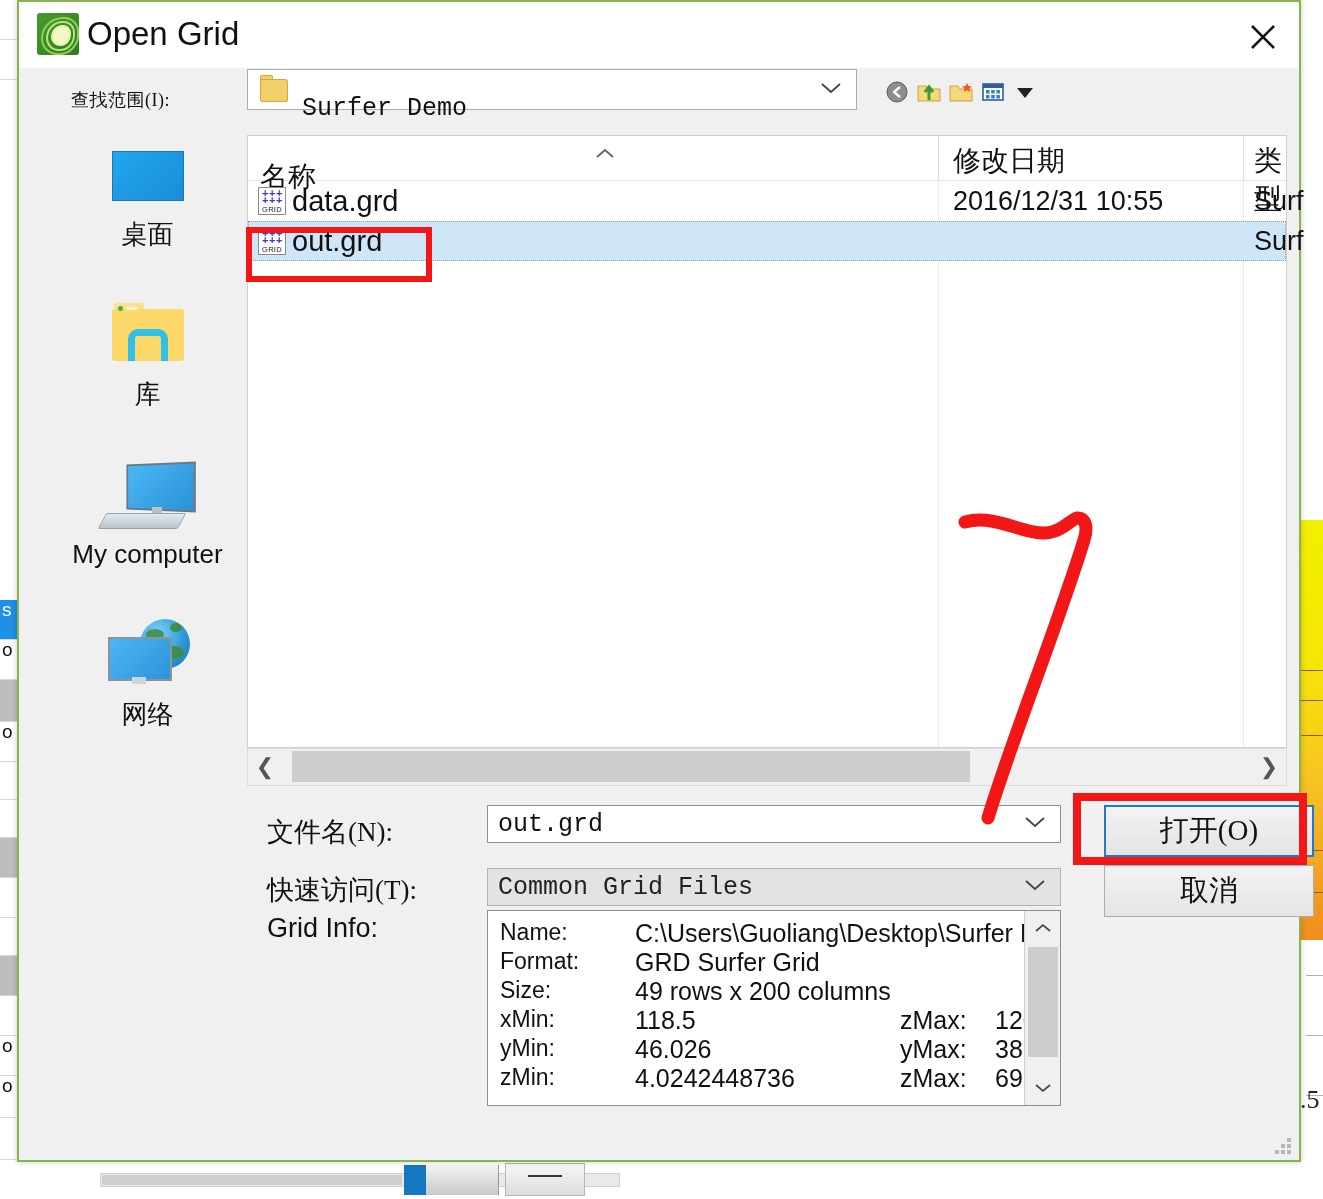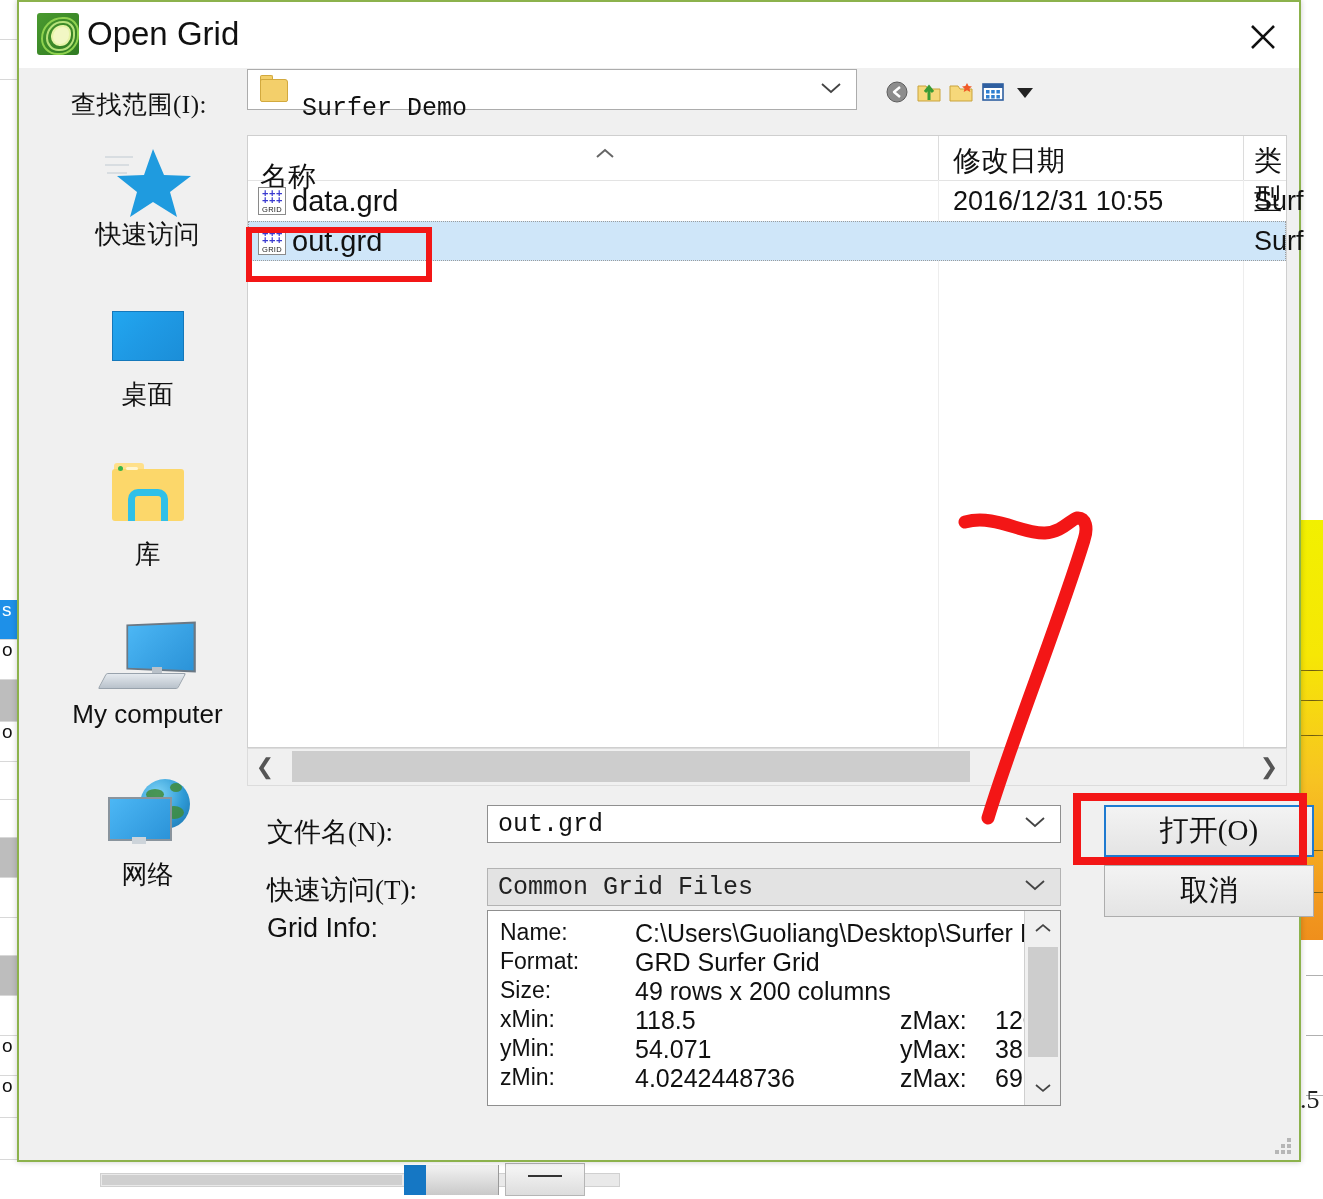--- a/index.html
+++ b/index.html
@@ -117,21 +117,21 @@
   }
   .close-btn {
     position: absolute; right: 0px; top: 0px; width: 72px; height: 64px;
     cursor: pointer;
   }
   .close-btn svg { position:absolute; left:21px; top:20px; }
 
   
   .lookin-label {
     position: absolute; left: 52px; top: 86px;
-    font-size: 25px; color: #111;
+    font-size: 18px; color: #111;
     font-family: "Liberation Serif", serif;
     letter-spacing: .5px; white-space: nowrap;
   }
   .lookin-combo {
     position: absolute; left: 228px; top: 67px; width: 610px; height: 41px;
     background: #ffffff; border: 1px solid #acacac; box-sizing: border-box;
     display: flex; align-items: center;
   }
   .folder-ic {
     position: relative; width: 26px; height: 21px; margin-left: 12px; flex: none;
@@ -435,33 +435,20 @@
       </span>
       <span class="tb-ic">
         <svg width="24" height="24" viewBox="0 0 24 24">
             <path d="M4 8 L20 8 L12 18 Z" fill="#222"></path>
           </svg>
       </span>
     </div>
 
     <div class="places">
 
-      <div class="place">
-        <div class="ico">
-          <span class="ic-star">
-            <svg width="90" height="76" viewBox="0 0 90 76">
-              <g stroke="#cfd6dc" stroke-width="1.4">
-                <path d="M2 12 h28 M2 20 h24 M4 28 h20"></path>
-              </g>
-              <path d="M50 4 L61 30 L88 31 L67 47 L74 72 L50 57 L27 72 L34 47 L14 31 L41 30 Z" fill="#1f9bdf"></path>
-            </svg>
-          </span>
-        </div>
-        <div class="lbl">快速访问</div>
-      </div>
 
       <div class="place">
         <div class="ico">
             <div class="ic-desktop"></div>
           </div>
         <div class="lbl">桌面</div>
       </div>
 
       <div class="place">
         <div class="ico">
@@ -594,21 +581,21 @@
           <span class="gi-v">49 rows x 200 columns</span>
         </div>
         <div class="gi-row">
           <span class="gi-k">xMin:</span>
           <span class="gi-v">118.5</span>
           <span class="gi-k2">zMax:</span>
           <span class="gi-v2">120.</span>
         </div>
         <div class="gi-row">
           <span class="gi-k">yMin:</span>
-          <span class="gi-v">54.071</span>
+          <span class="gi-v">46.026</span>
           <span class="gi-k2">yMax:</span>
           <span class="gi-v2">38.4</span>
         </div>
         <div class="gi-row">
           <span class="gi-k">zMin:</span>
           <span class="gi-v">4.0242448736</span>
           <span class="gi-k2">zMax:</span>
           <span class="gi-v2">69.4</span>
         </div>
       </div>

